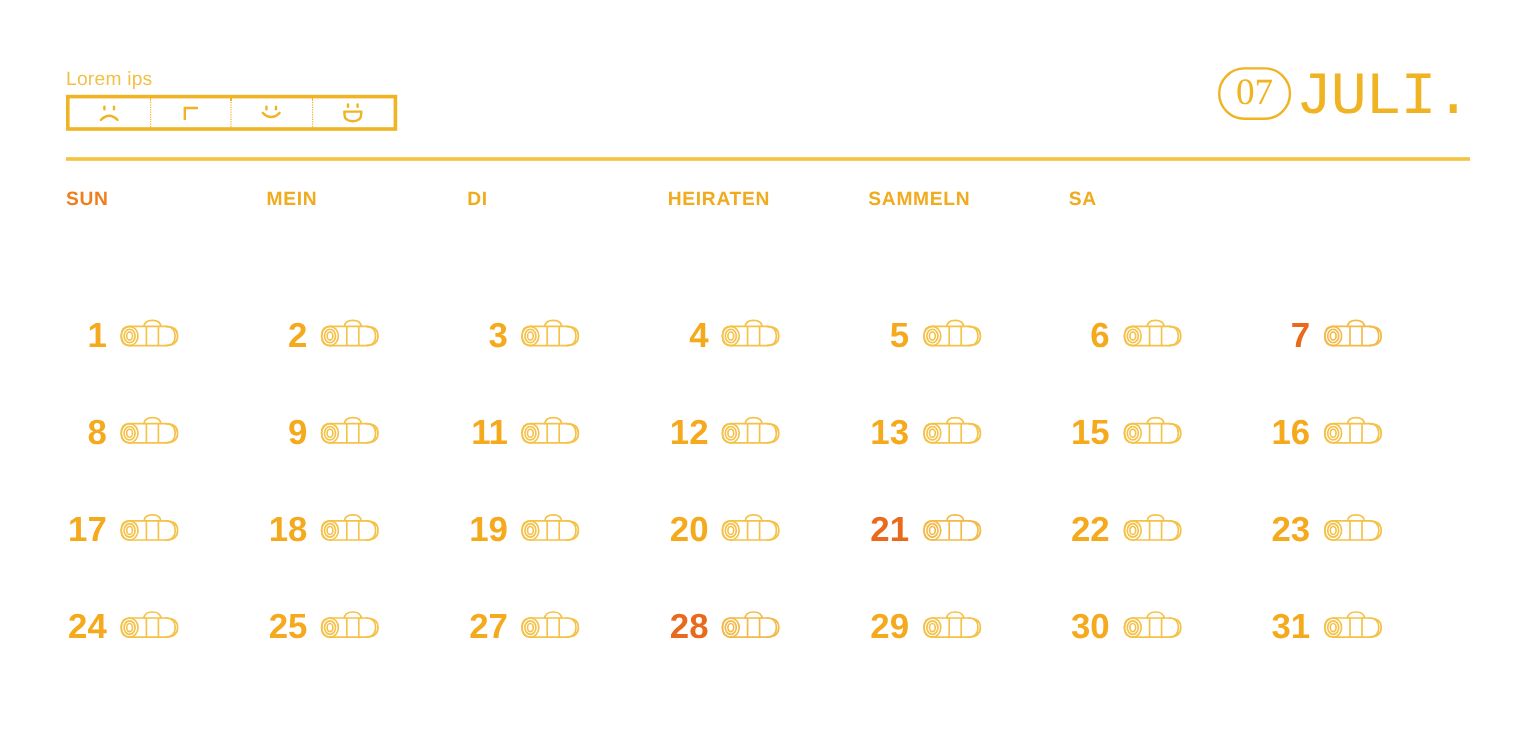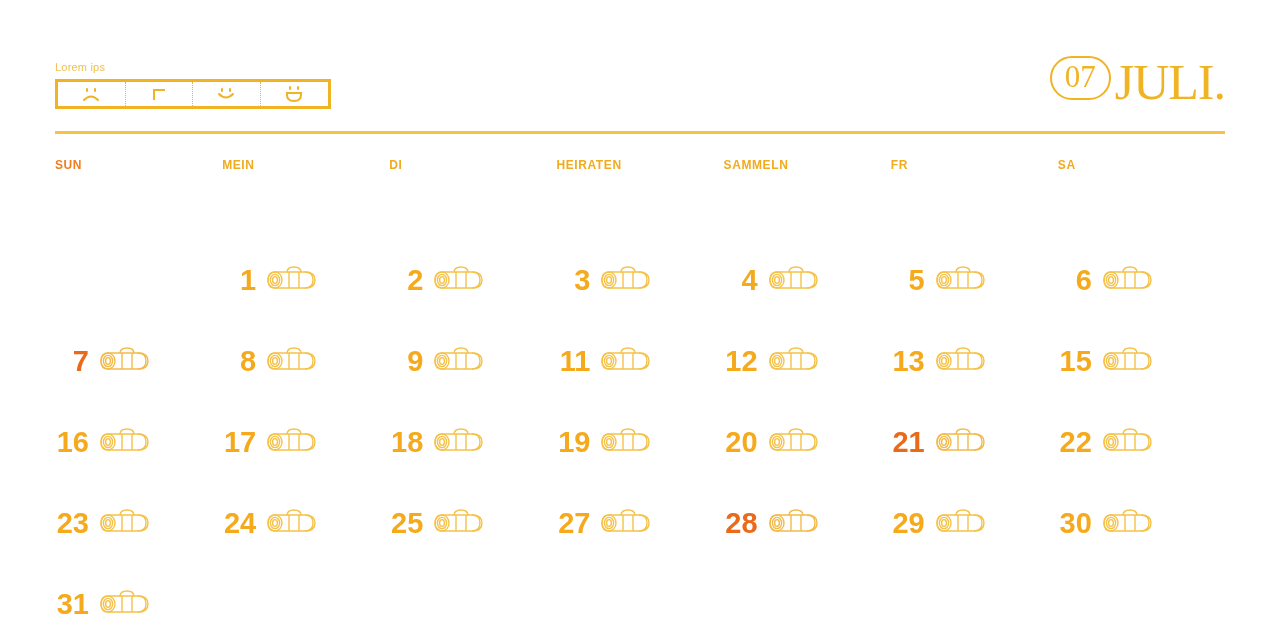--- a/index.html
+++ b/index.html
@@ -15,21 +15,21 @@
   #page { position: relative; width: 1280px; height: 627px; background: #fff; }
 
   
   .header {
     position: absolute;
     left: 55px; top: 60px;
     width: 1170px; height: 70px;
   }
 
   .mood-label {
-    font-size: 11px;
+    font-size: 16px;
     color: #f3c04a;
     letter-spacing: .2px;
     line-height: 14px;
     margin-bottom: 5px;
   }
 
   .mood-control {
     display: flex;
     width: 276px; height: 30px;
     border: 3px solid #f0b323;
@@ -56,21 +56,21 @@
     border: 2px solid #f0b323;
     border-radius: 999px;
     padding: 1px 13px 3px;
     font-family: "Liberation Serif", serif;
     font-size: 31px;
     color: #f0b323;
     line-height: 36px;
     margin-right: 4px;
   }
   .month-name {
-    font-family: Liberation Serif, serif;
+    font-family: Liberation Mono, monospace;
     font-size: 50px;
     line-height: 52px;
     color: #f0b323;
     letter-spacing: -1px;
   }
 
   .divider {
     position: absolute;
     left: 55px; top: 131px;
     width: 1170px; height: 3px;
@@ -81,21 +81,21 @@
   .grid {
     position: absolute;
     left: 55px; top: 158px;
     width: 1170px;
     display: grid;
     grid-template-columns: repeat(7, 1fr);
     grid-auto-rows: 81px;
   }
 
   .col-head {
-    font-size: 12px;
+    font-size: 16px;
     font-weight: bold;
     letter-spacing: .6px;
     color: #f0ab1e;
     height: 26px;
   }
   .col-head.sun { color: #ef7f1e; }
 
   .cell {
     position: relative;
     display: flex;
@@ -179,21 +179,20 @@
   </div>
 
   <div class="divider"></div>
 
   <div class="grid" id="grid">
       <div class="col-head sun">SUN</div>
       <div class="col-head">MEIN</div>
       <div class="col-head">DI</div>
       <div class="col-head">HEIRATEN</div>
       <div class="col-head">SAMMELN</div>
-      <div class="col-head">FR</div>
       <div class="col-head">SA</div>
       <div class="cell sun empty"></div>
       <div class="cell">
         <span class="daynum">1</span>
         <span>
           <svg width="56" height="34" viewBox="0 0 56 34" class="roll-icon">
             <g fill="none" stroke="#f5c249" stroke-width="1.4">
               <path d="M10 9 L40 9 Q50 9 50 17 Q50 25 40 25 L10 25 Q3 25 3 17 Q3 9 10 9 Z"></path>
               <ellipse cx="10" cy="17" rx="7" ry="8"></ellipse>
               <ellipse cx="10" cy="17" rx="4.6" ry="5.6"></ellipse>

